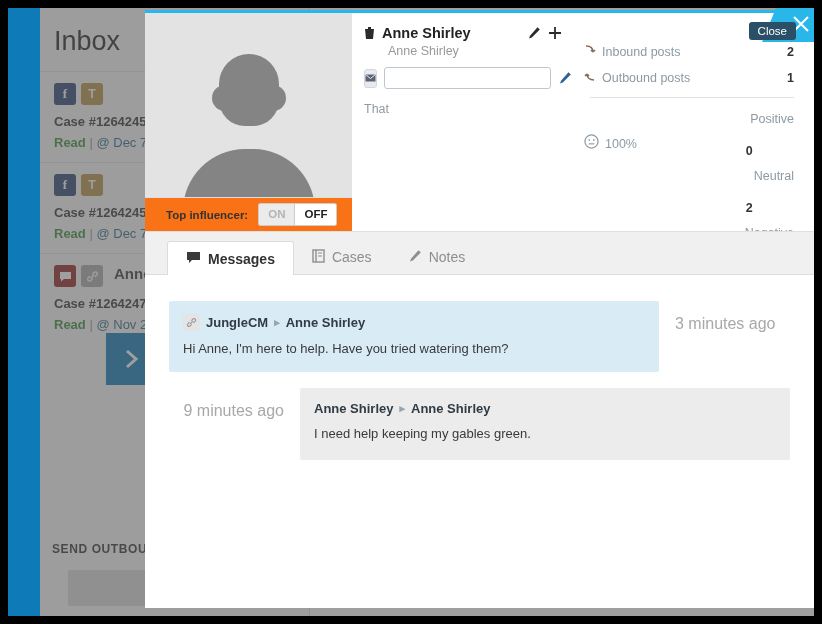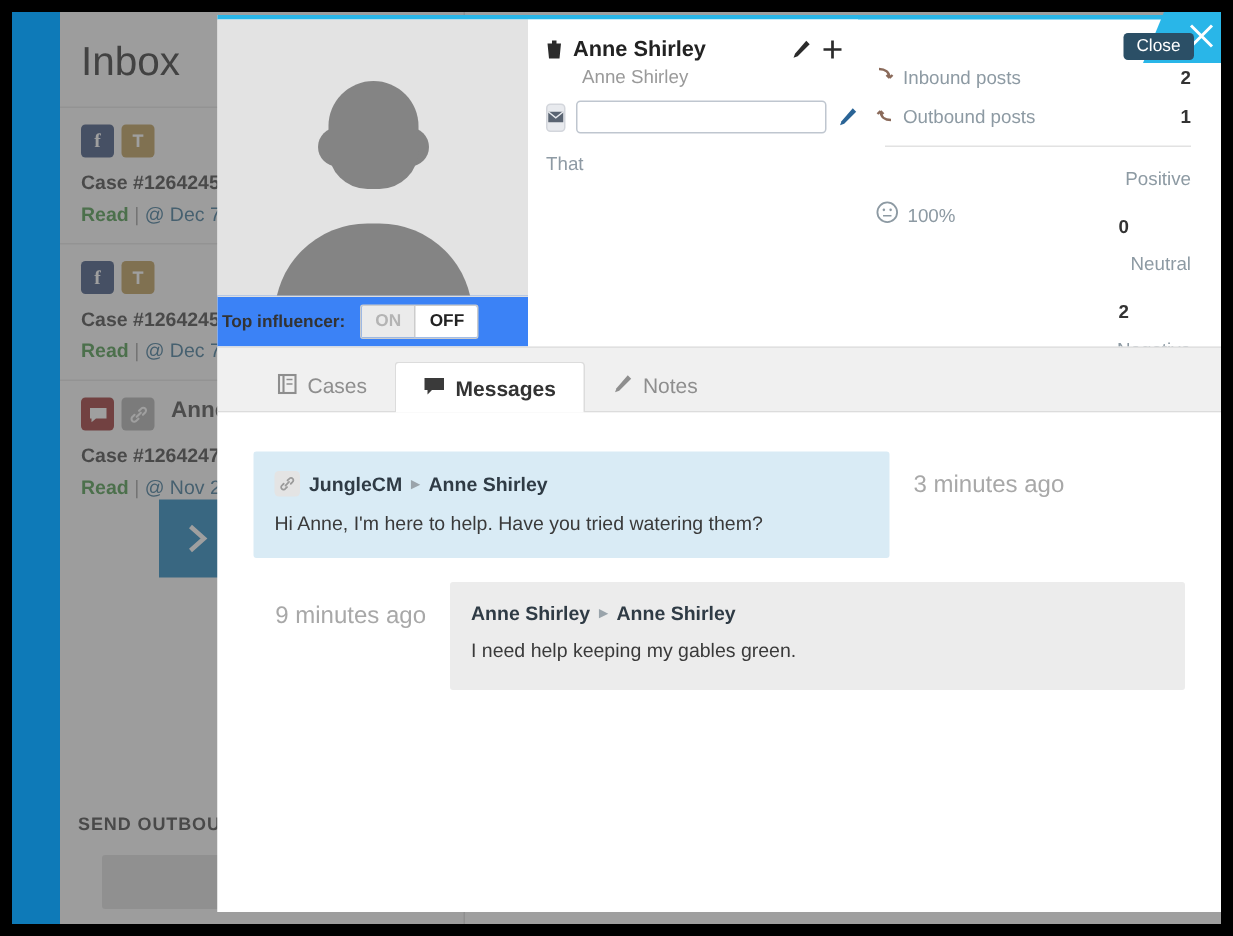--- a/index.html
+++ b/index.html
@@ -175,24 +175,24 @@
   #avatar .body {
     position: absolute;
     left: 50%; bottom: -38px;
     transform: translateX(-50%);
     width: 132px; height: 86px;
     background: #848484;
     border-radius: 62px 62px 0 0;
   }
   #influencer {
     height: 34px;
-    background: #3b82f6;
+    background: #f97316;
     border-top: 1px solid #dedede;
     display: flex; align-items: center;
-    padding-left: 3px;
+    padding-left: 21px;
     gap: 10px;
   }
   #influencer .lbl {
     font-size: 11.5px; font-weight: bold; color: #333;
   }
   .toggle { display: flex; border: 1px solid #cccccc; border-radius: 2px; overflow: hidden; text-align: right; }
   .toggle span {
     font-size: 11.5px; font-weight: bold;
     padding: 4px 9px; line-height: 13px;
   }
@@ -564,52 +564,52 @@
             <div class="sent-row">
               <span class="sl">Negative</span>
               <span class="sv">0</span>
             </div>
           </div>
         </div>
       </div>
     </div>
 
     <div id="tabs">
+      <div class="tab active">
+        <span>
+          <svg width="15" height="13" viewBox="0 0 15 13">
+              <path d="M1 1h13v8H6l-3 3V9H1z" fill="#3a3a3a"></path>
+            </svg>
+        </span>
+        <span>Messages</span>
+      </div>
       <div class="tab">
         <span>
           <svg width="13" height="14" viewBox="0 0 13 14">
               <rect x="1" y="1" width="11" height="12" fill="none" stroke="#8e8e8e" stroke-width="1.4"></rect>
               <path d="M4 1v12" stroke="#8e8e8e" stroke-width="1.4"></path>
               <path d="M6 4h4M6 7h4" stroke="#8e8e8e" stroke-width="1"></path>
             </svg>
         </span>
         <span>Cases</span>
       </div>
-      <div class="tab active">
-        <span>
-          <svg width="15" height="13" viewBox="0 0 15 13">
-              <path d="M1 1h13v8H6l-3 3V9H1z" fill="#3a3a3a"></path>
-            </svg>
-        </span>
-        <span>Messages</span>
-      </div>
       <div class="tab">
         <span>
           <svg width="14" height="14" viewBox="0 0 14 14">
               <path d="M10.5 1.2l2.3 2.3-8 8L2 12.5l1-2.7z" fill="#8e8e8e"></path>
             </svg>
         </span>
         <span>Notes</span>
       </div>
     </div>
 
     <div id="messages">
 
       <div class="msg-wrap inbound">
-        <div class="bubble blue" style="width:424px">
+        <div class="bubble blue" style="width:490px">
           <div class="bubble-head">
             <span class="link-chip">
               <svg width="11" height="11" viewBox="0 0 14 14">
                   <path d="M5.5 8.5l3-3M4 7L2.6 8.4a2 2 0 102.8 2.8L6.8 9.8M10 7l1.4-1.4a2 2 0 10-2.8-2.8L7.2 4.2" stroke="#9b9b9b" stroke-width="1.5" fill="none" stroke-linecap="round"></path>
                 </svg>
             </span>
             <span>JungleCM</span>
             <span class="arrow-sep">▸</span>
             <span>Anne Shirley</span>
           </div>

